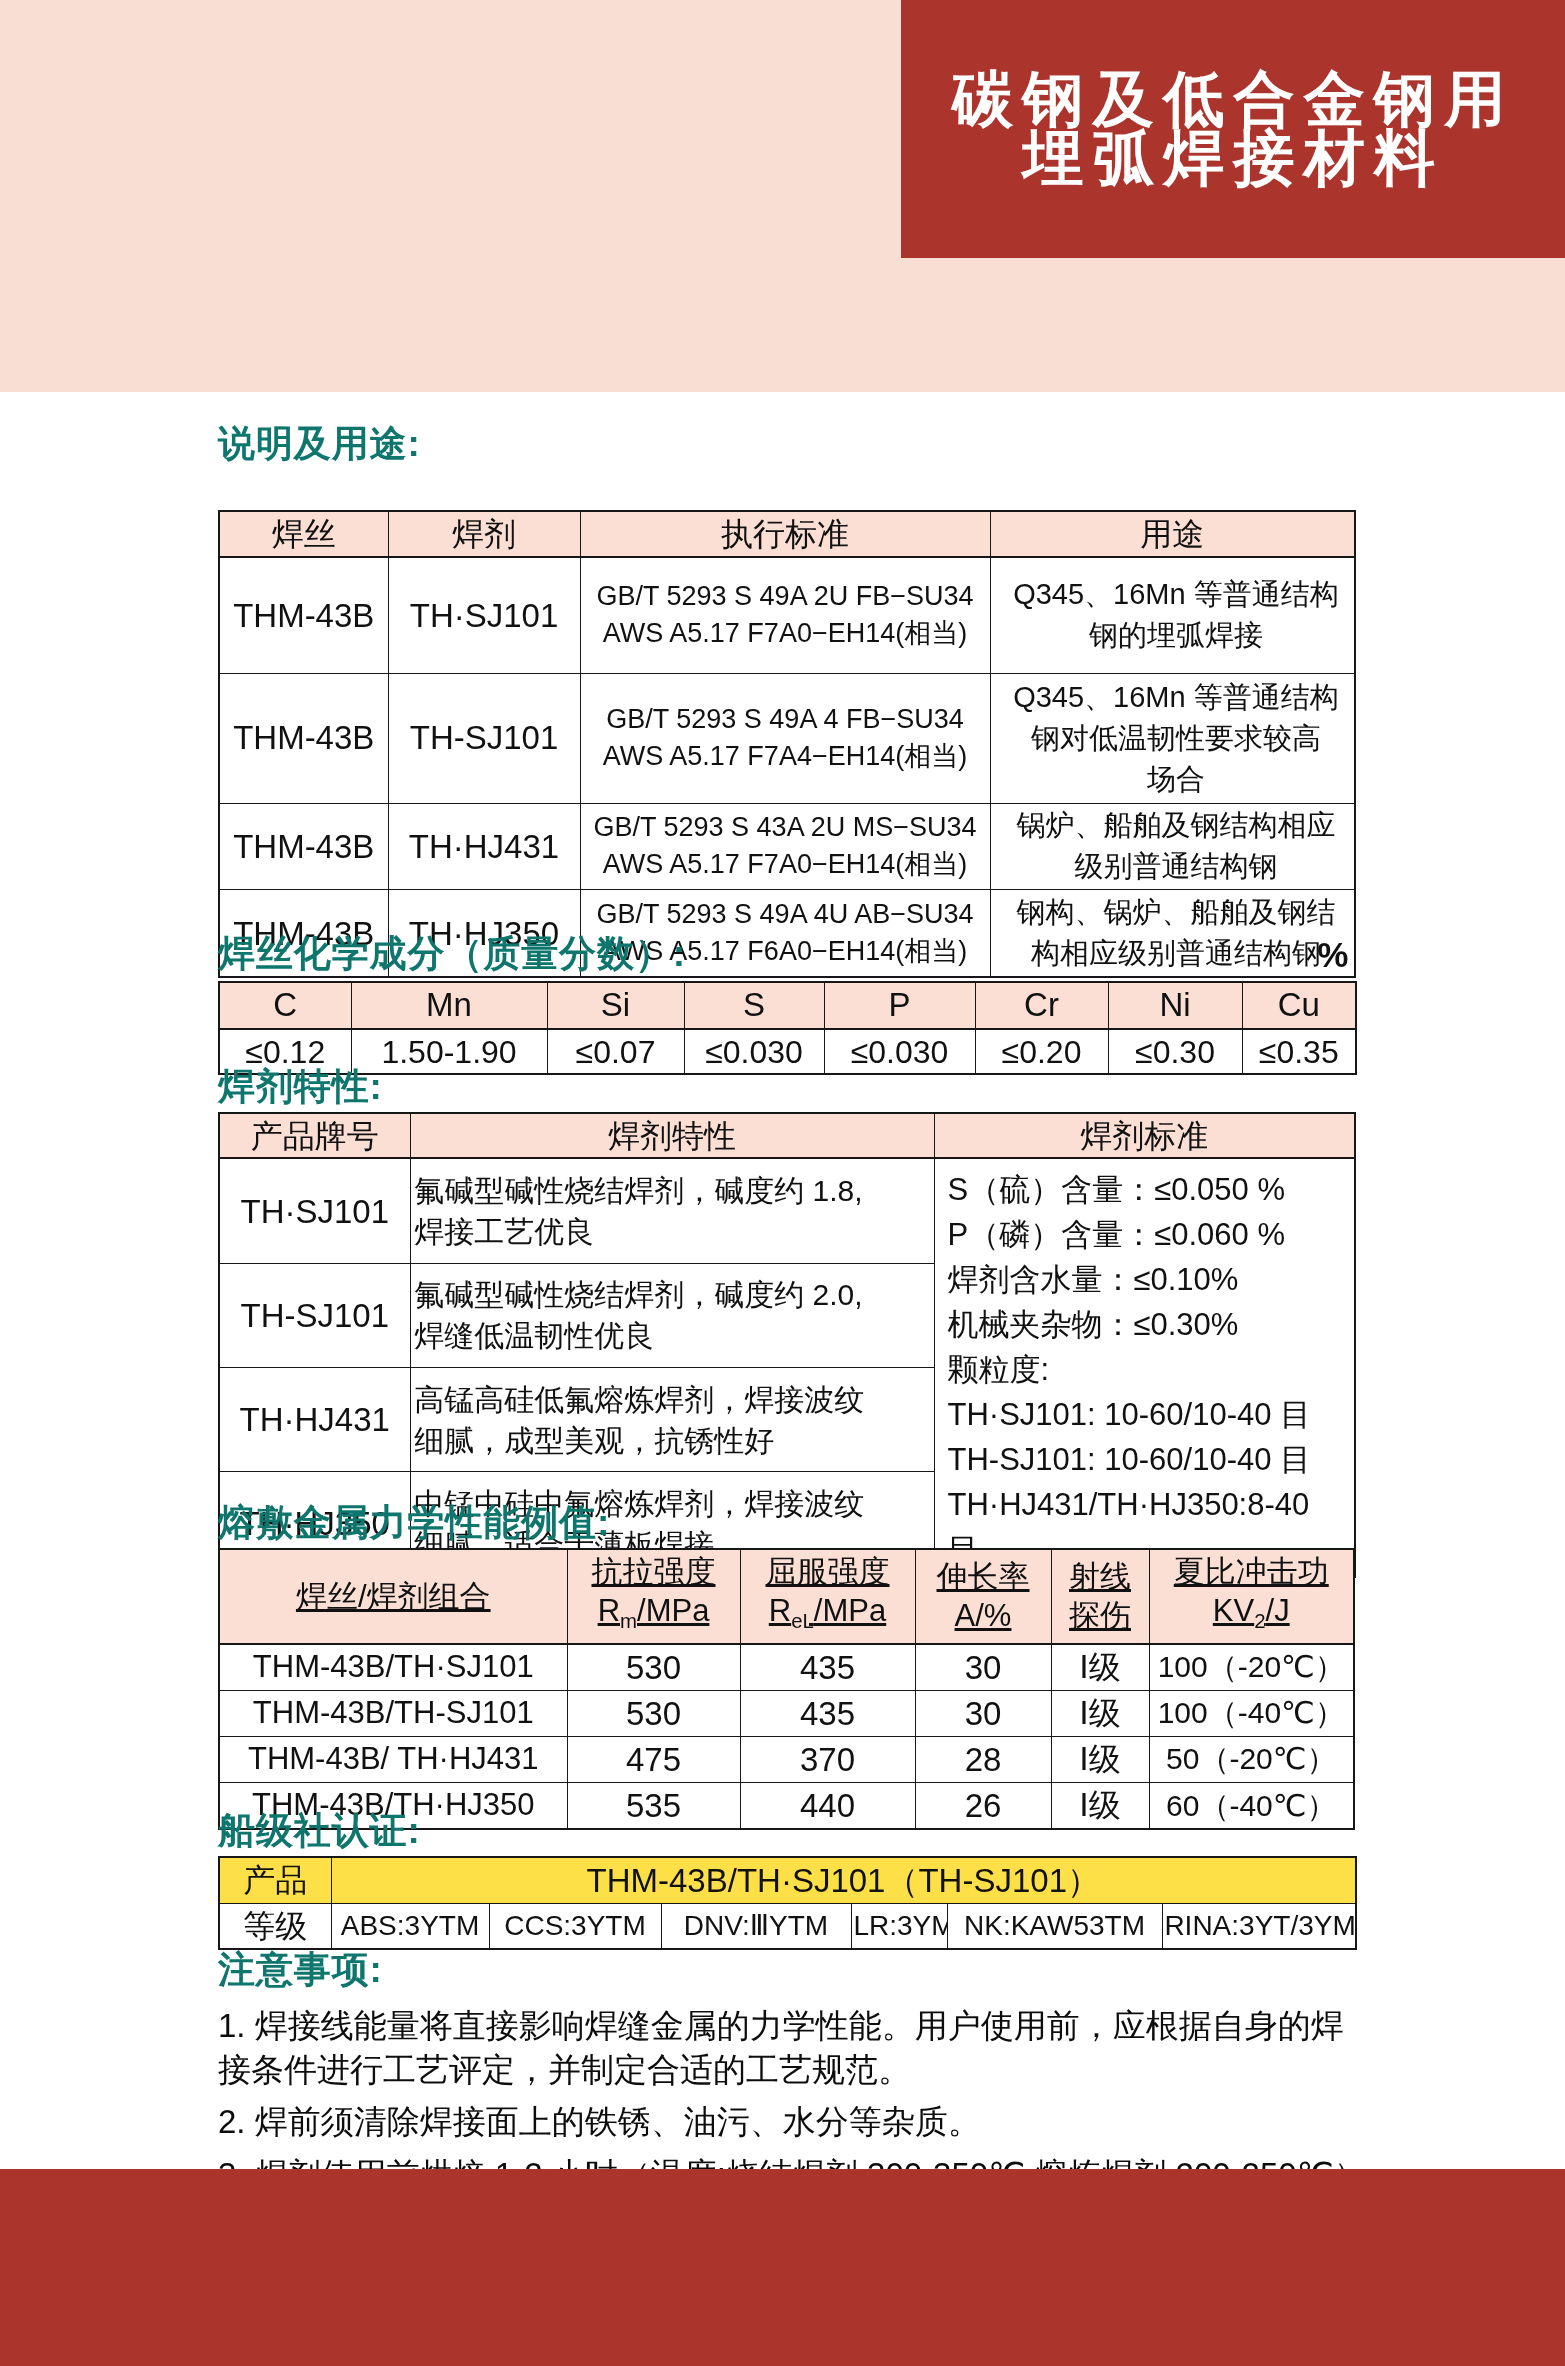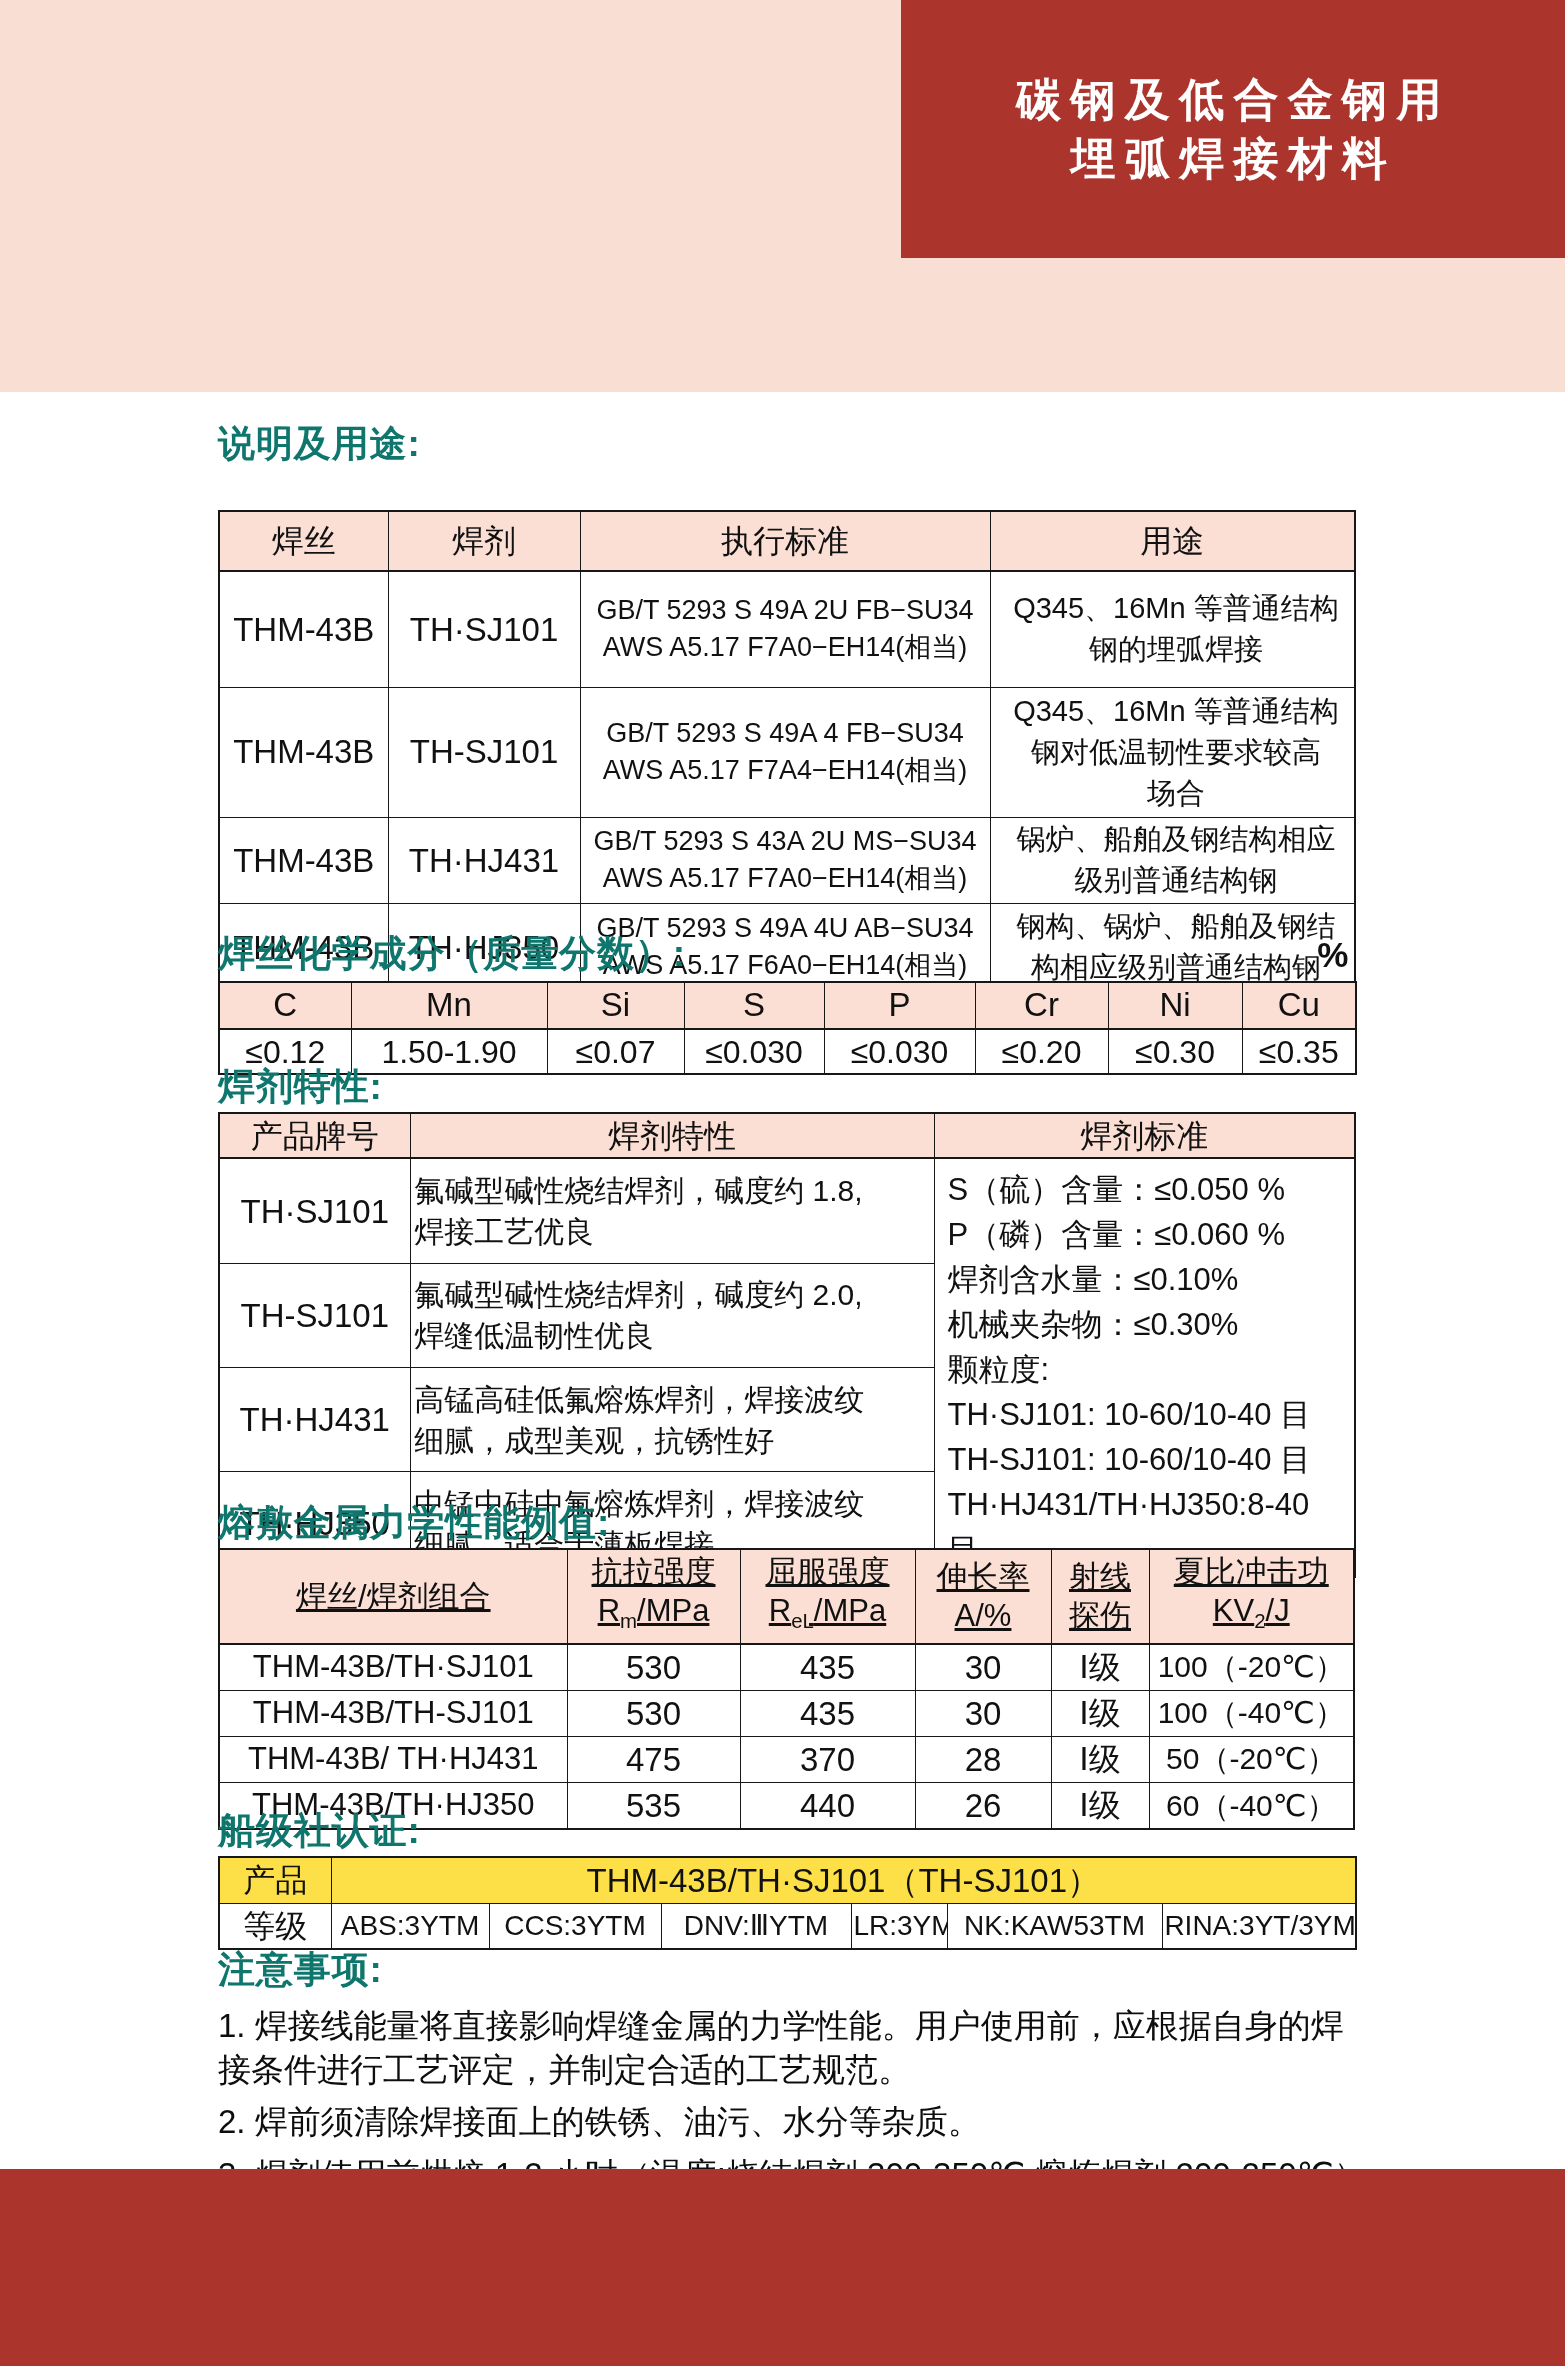--- a/index.html
+++ b/index.html
@@ -3,21 +3,21 @@
 <meta charset="utf-8">
 <style>
   * { margin:0; padding:0; box-sizing:border-box; }
   html,body { background:#ffffff; }
   body { font-family:"Liberation Sans","DejaVu Sans",sans-serif; color:#111; }
   #page { position:relative; width:1566px; height:2366px; background:#ffffff; overflow:hidden; }
 
   .pink-band { position:absolute; left:0; top:0; width:1566px; height:392px; background:#f9ded3; }
   .title-block { position:absolute; left:901px; top:0; width:665px; height:258px; background:#ab352d;
                  display:flex; flex-direction:column; align-items:center; justify-content:center;
-                 color:#ffffff; font-size:45px; font-weight:bold; letter-spacing:9.3px;
+                 color:#ffffff; font-size:61px; font-weight:bold; letter-spacing:9.3px;
                  line-height:59px; text-align:center; }
   .bottom-bar { position:absolute; left:0; top:2169px; width:1566px; height:198px; background:#ab352d; }
 
   .content { position:absolute; left:218px; top:422px; width:1136px; }
   .sec { position:absolute; left:0; width:1136px; }
   .sec-usage { top:0; }
   .sec-chem  { top:510px; }
   .sec-flux  { top:643px; }
   .sec-mech  { top:1079px; }
   .sec-cert  { top:1387px; }
@@ -29,21 +29,21 @@
 
   table { border-collapse:collapse; table-layout:fixed; width:1136px; background:#ffffff; }
   td { border:1.9px solid #171717; vertical-align:middle; text-align:center;
        font-size:32px; line-height:1.25; padding:1.9px 3.7px; overflow:hidden; }
   table { border:2.8px solid #171717; }
   tr.head td { background:#fbdfd4; border-bottom:2.8px solid #171717; font-size:32px; }
   .pre { white-space:pre-line; }
 
   
   .t-usage { margin-top:45px; }
-  .t-usage tr.head { height:60px; }
+  .t-usage tr.head { height:46px; }
   .t-usage tr.r1 { height:116px; }
   .t-usage tr.r2 { height:130px; }
   .t-usage tr.r3 { height:85px; }
   .t-usage tr.r4 { height:85px; }
   .t-usage td.c-wire, .t-usage td.c-flux { font-size:33px; }
   .t-usage td.c-std { font-size:27px; line-height:37px; padding:1.9px 1.9px; }
   .t-usage td.c-use { font-size:29px; line-height:41px; text-align:center; padding-left:11px; }
 
   
   .t-chem { margin-top:5.6px; }

